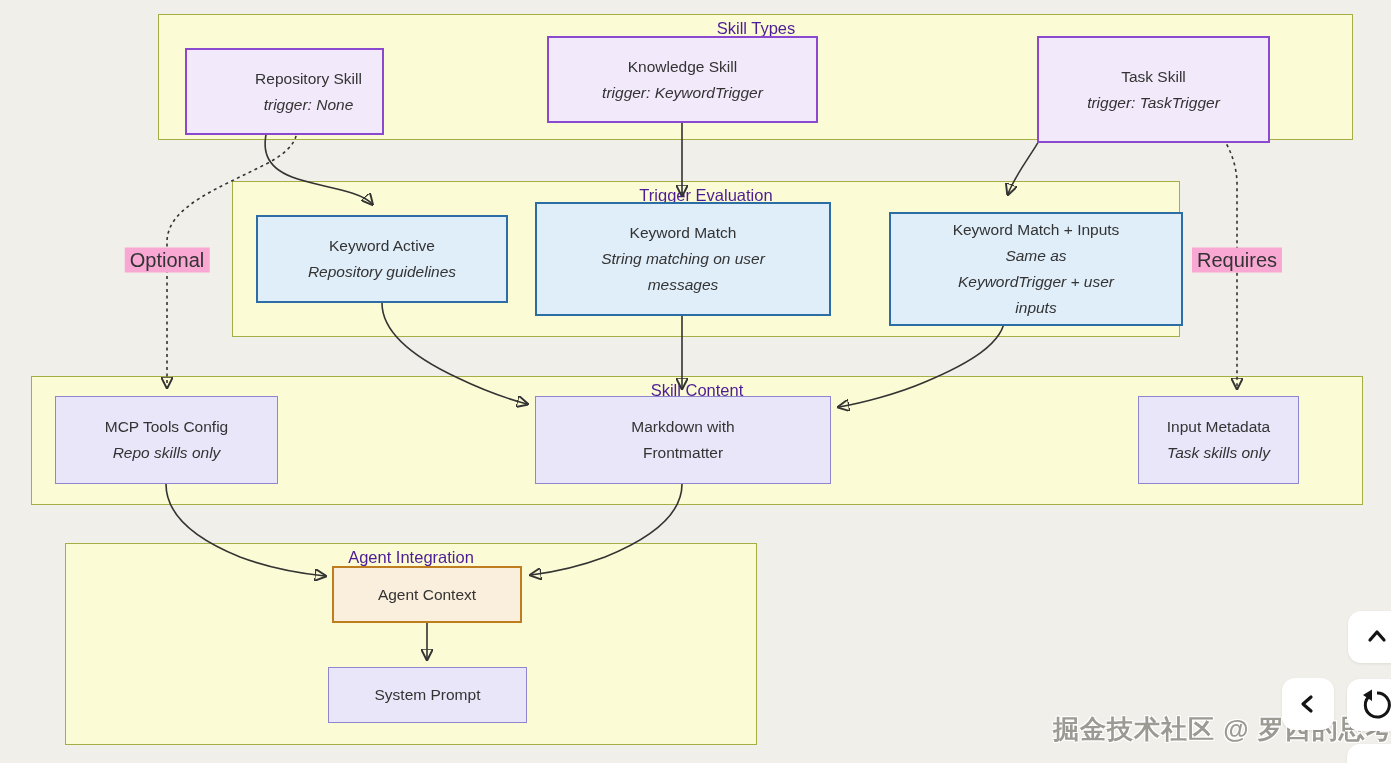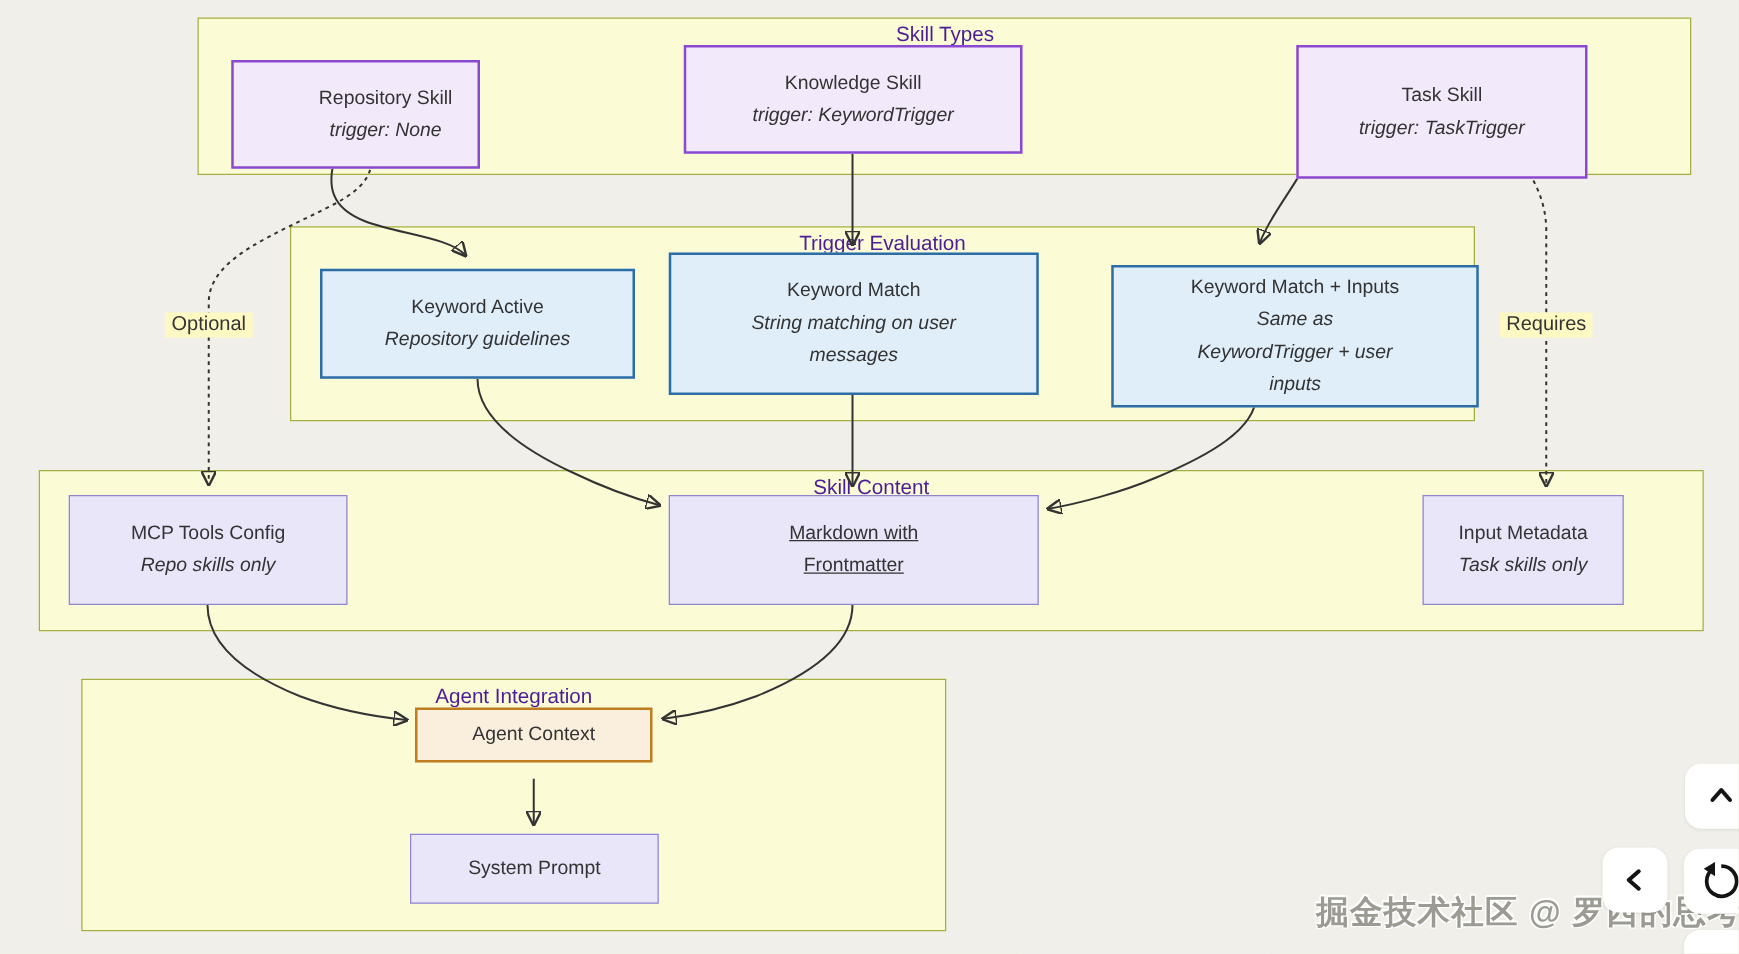--- a/index.html
+++ b/index.html
@@ -51,32 +51,32 @@
     color: #333333;
     font-size: 15.5px;
     line-height: 26px;
   }
   .node .nt { white-space: normal; }
   .node .ns { font-style: italic; white-space: normal; }
   .node.purple  { background: var(--purple-node-fill, #F2E9FB);  border: 2px solid var(--purple-node-border, #8A49CE); }
   .node.blue    { background: var(--blue-node-fill, #E0EEFA);    border: 2px solid var(--blue-node-border, #2D6DA6); }
   .node.lav     { background: var(--lavender-node-fill, #E9E6F9);border: 1.5px solid var(--lavender-node-border, #8F86CE); }
   .node.orange  { background: var(--orange-node-fill, #FAEEDC);  border: 2px solid var(--orange-node-border, #BE7D1E); }
-  .wrap150 { max-width: 150px; text-decoration: underline; }
+  .wrap150 { max-width: 150px; }
   .wrap235 { max-width: 235px; }
   .wrap172 { max-width: 172px; }
 
   
   .edge-label {
     position: absolute;
     transform: translate(-50%, -50%);
     z-index: 5;
-    background: #fef9c3;
+    background: #f9a8d4;
     color: #333333;
-    font-size: 16px;
+    font-size: 20px;
     padding: 1px 5px;
     white-space: nowrap;
   }
 
   
   .watermark {
     position: absolute;
     left: 1053px;
     top: 712px;
     z-index: 6;
@@ -169,21 +169,21 @@
     <div class="ns">Repo skills only</div>
   </div>
   <div class="node lav" style="left:535px; top:396px; width:296px; height:88px;">
     <div class="nt wrap150">Markdown with Frontmatter</div>
   </div>
   <div class="node lav" style="left:1138px; top:396px; width:161px; height:88px;">
     <div class="nt">Input Metadata</div>
     <div class="ns">Task skills only</div>
   </div>
 
-  <div class="node orange" style="left:332px; top:566px; width:190px; height:44px;">
+  <div class="node orange" style="left:332px; top:566px; width:190px; height:57px;">
     <div class="nt">Agent Context</div>
   </div>
   <div class="node lav" style="left:328px; top:667px; width:199px; height:56px;">
     <div class="nt">System Prompt</div>
   </div>
 
   <div class="edge-label" style="left:167px;  top:260px;">Optional</div>
   <div class="edge-label" style="left:1237px; top:260px;">Requires</div>
 
   <div class="watermark">掘金技术社区 @ 罗西的思考</div>

